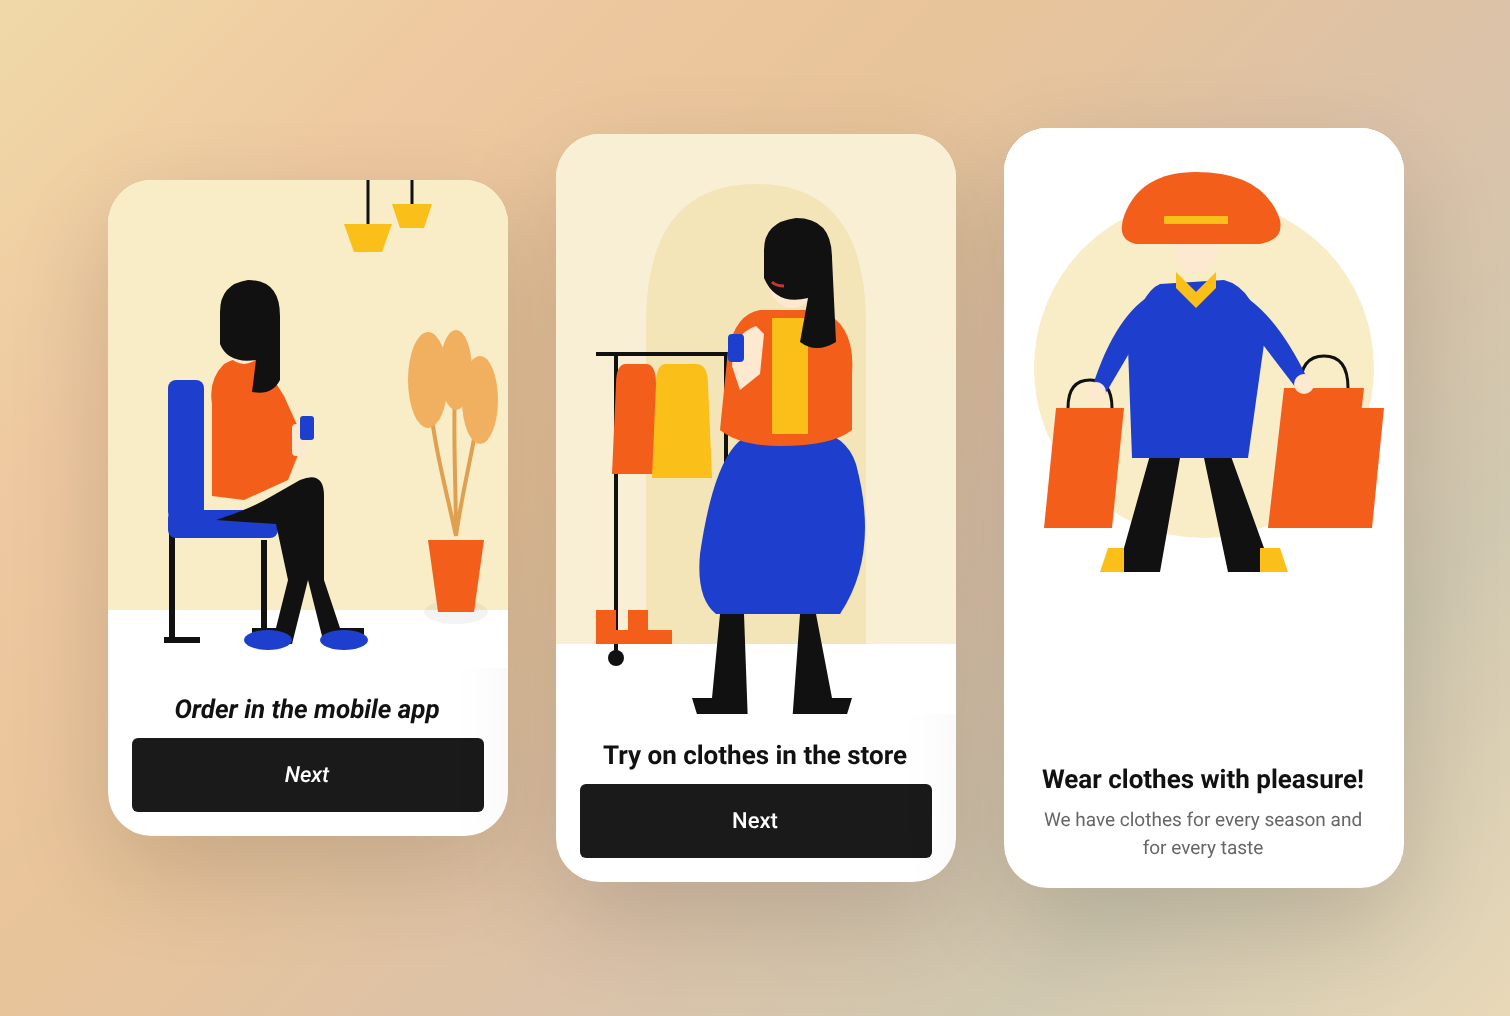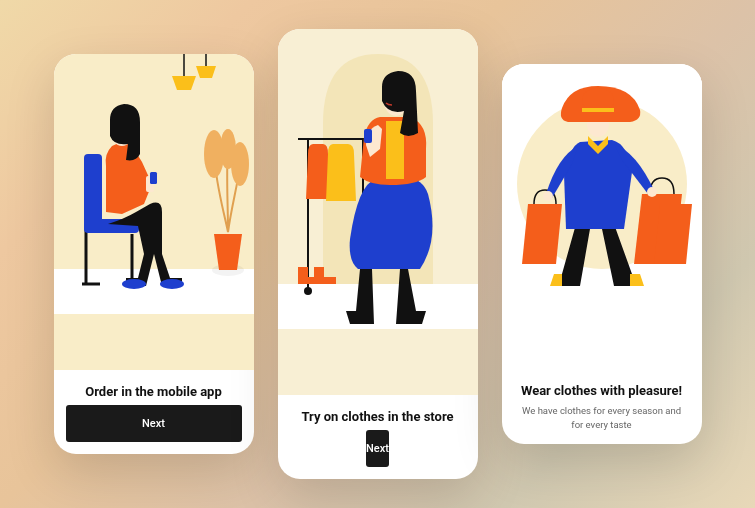--- a/index.html
+++ b/index.html
@@ -1,19 +1,19 @@
 <!DOCTYPE html>
 <html><head>
 <meta charset="utf-8">
 <style>
 html,body{margin:0;padding:0;width:755px;height:508px;overflow:hidden;font-family:-apple-system,BlinkMacSystemFont,"Segoe UI",Roboto,Arial,sans-serif;}
 body{background:linear-gradient(135deg,#f0d9a8 0%,#eec8a0 20%,#e8c49a 40%,#dcc2a8 60%,#d0c8b0 80%,#e8d8b8 100%);display:flex;align-items:center;justify-content:center;gap:24px;}
 .phone{width:200px;border-radius:22px;background:#fff;box-shadow:0 18px 50px rgba(0,0,0,.15);overflow:hidden;display:flex;flex-direction:column;}
-.p1{height:400px;}
-.p2{height:450px;align-items:center;}
+.p1{height:328px;font-style:italic;}
+.p2{height:374px;}
 .p3{height:380px;}
 .illus{flex:1;position:relative;overflow:hidden;}
 .p1 .illus{background:#f9edc8;}
 .p2 .illus{background:#f8efd4;}
 .p3 .illus{background:#fff;}
 .textblock{padding:14px 16px 0;text-align:center;}
 .title{font-weight:700;font-size:13px;color:#111;margin-bottom:6px;}
 .desc{font-size:9.5px;line-height:1.45;color:#666;margin-bottom:12px;}
 .cta{margin:0 12px 12px;background:#1a1a1a;color:#fff;text-align:center;font-size:11px;font-weight:500;padding:12px 0;border-radius:3px;cursor:pointer;}
 svg{display:block;}

